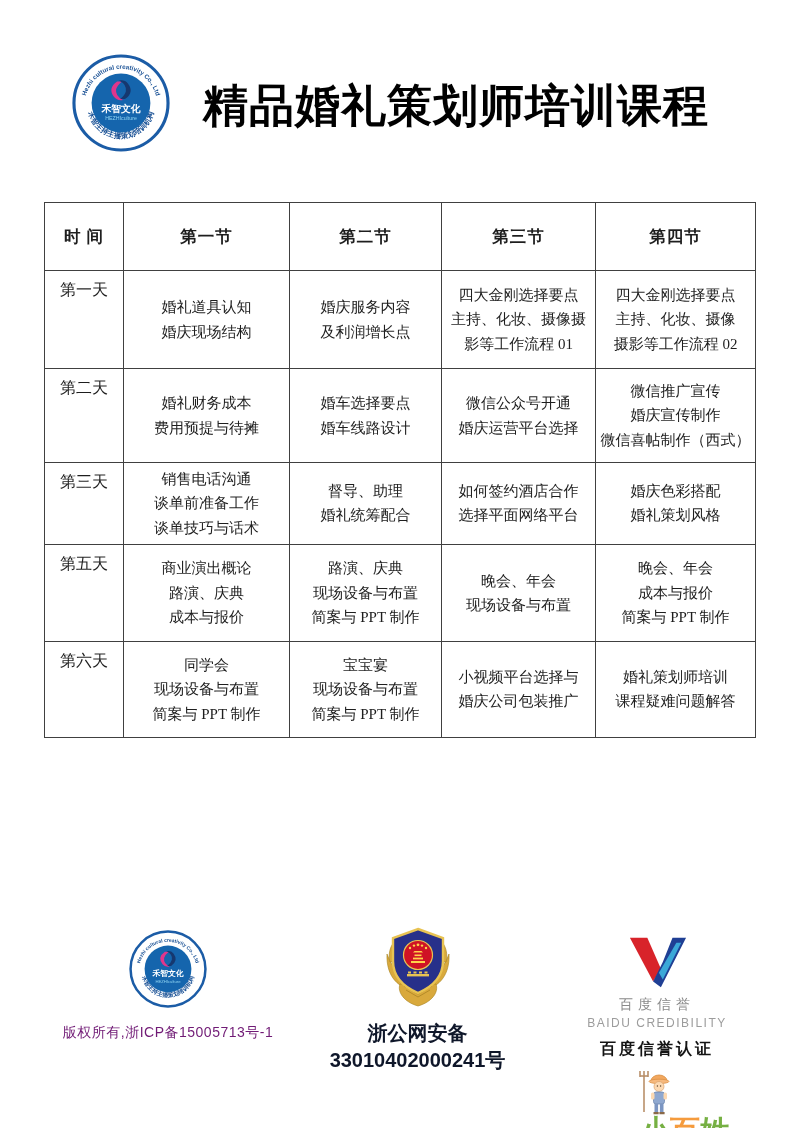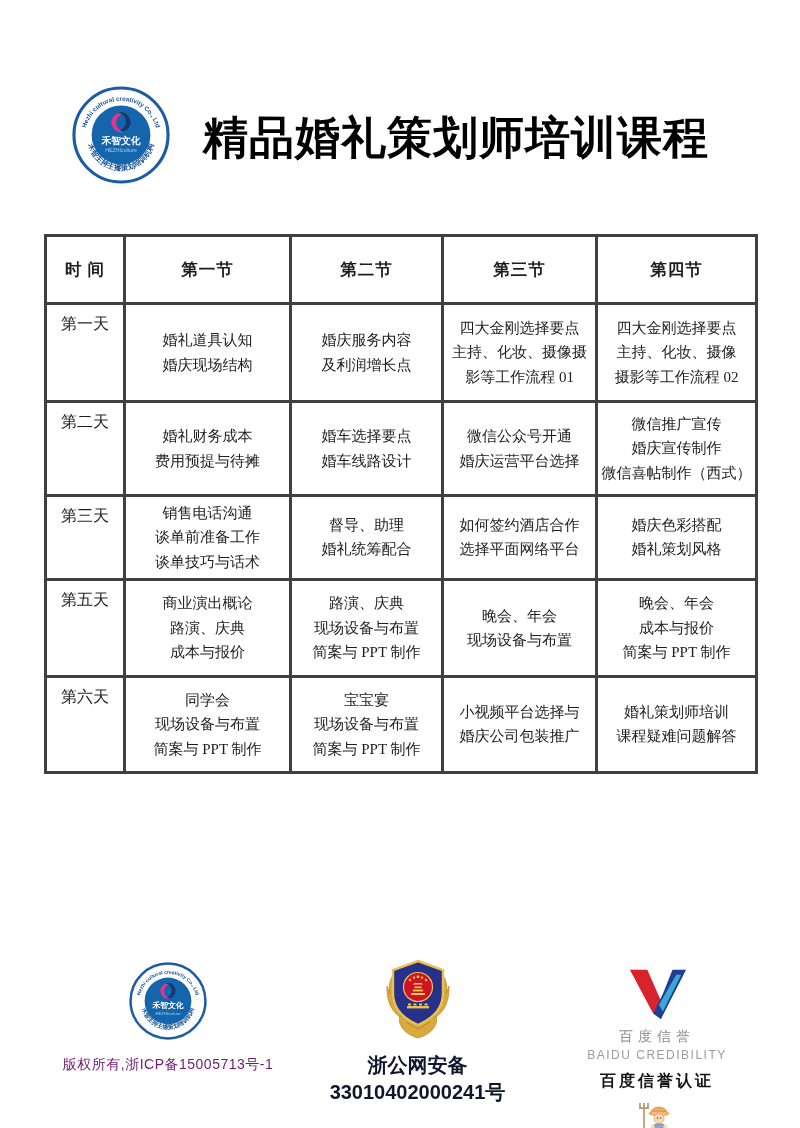--- a/index.html
+++ b/index.html
@@ -1,38 +1,38 @@
 <!DOCTYPE html>
 <html><head>
 <meta charset="utf-8">
 <style>
   * { margin:0; padding:0; box-sizing:border-box; }
   html,body { background:#ffffff; }
   body {
     width:800px; height:1128px; position:relative; overflow:hidden;
     font-family:"Liberation Sans","DejaVu Sans",sans-serif;
   }
-  .page { position:absolute; inset:0; background:#fff;margin-top:32px; }
+  .page { position:absolute; inset:0; background:#fff; }
 
   
   .logo-header { position:absolute; left:72px; top:54px; width:98px; height:98px; }
   .page-title {
     position:absolute; left:180px; top:76px; width:552px;
     font-family:"Liberation Serif","DejaVu Serif",serif;
     font-size:45px; font-weight:bold; color:#000; text-align:center;
     letter-spacing:1px; white-space:nowrap;
   }
 
   
   table.course {
     position:absolute; left:44px; top:202px; width:711px;
     border-collapse:collapse; table-layout:fixed;
     font-family:"Liberation Serif","DejaVu Serif",serif; color:#1e1e1e;
   }
-  table.course td { border:3px solid #404040; text-align:center; }
+  table.course td { border:1px solid #404040; text-align:center; }
   tr.rh-head { height:68px; }
   tr.rh0 { height:98px; } tr.rh1 { height:94px; } tr.rh2 { height:79px; }
   tr.rh3 { height:93px; } tr.rh4 { height:97px; } tr.rh5 { height:96px; }
   td.col-header { font-weight:bold; font-size:16.5px; vertical-align:middle; letter-spacing:1px; }
   td.day-cell  { vertical-align:top; padding-top:9px; font-size:16px; }
   td.content-cell {
     vertical-align:middle; font-size:15px; line-height:1.62;
     white-space:pre-line; padding:4px 2px;
   }
 

